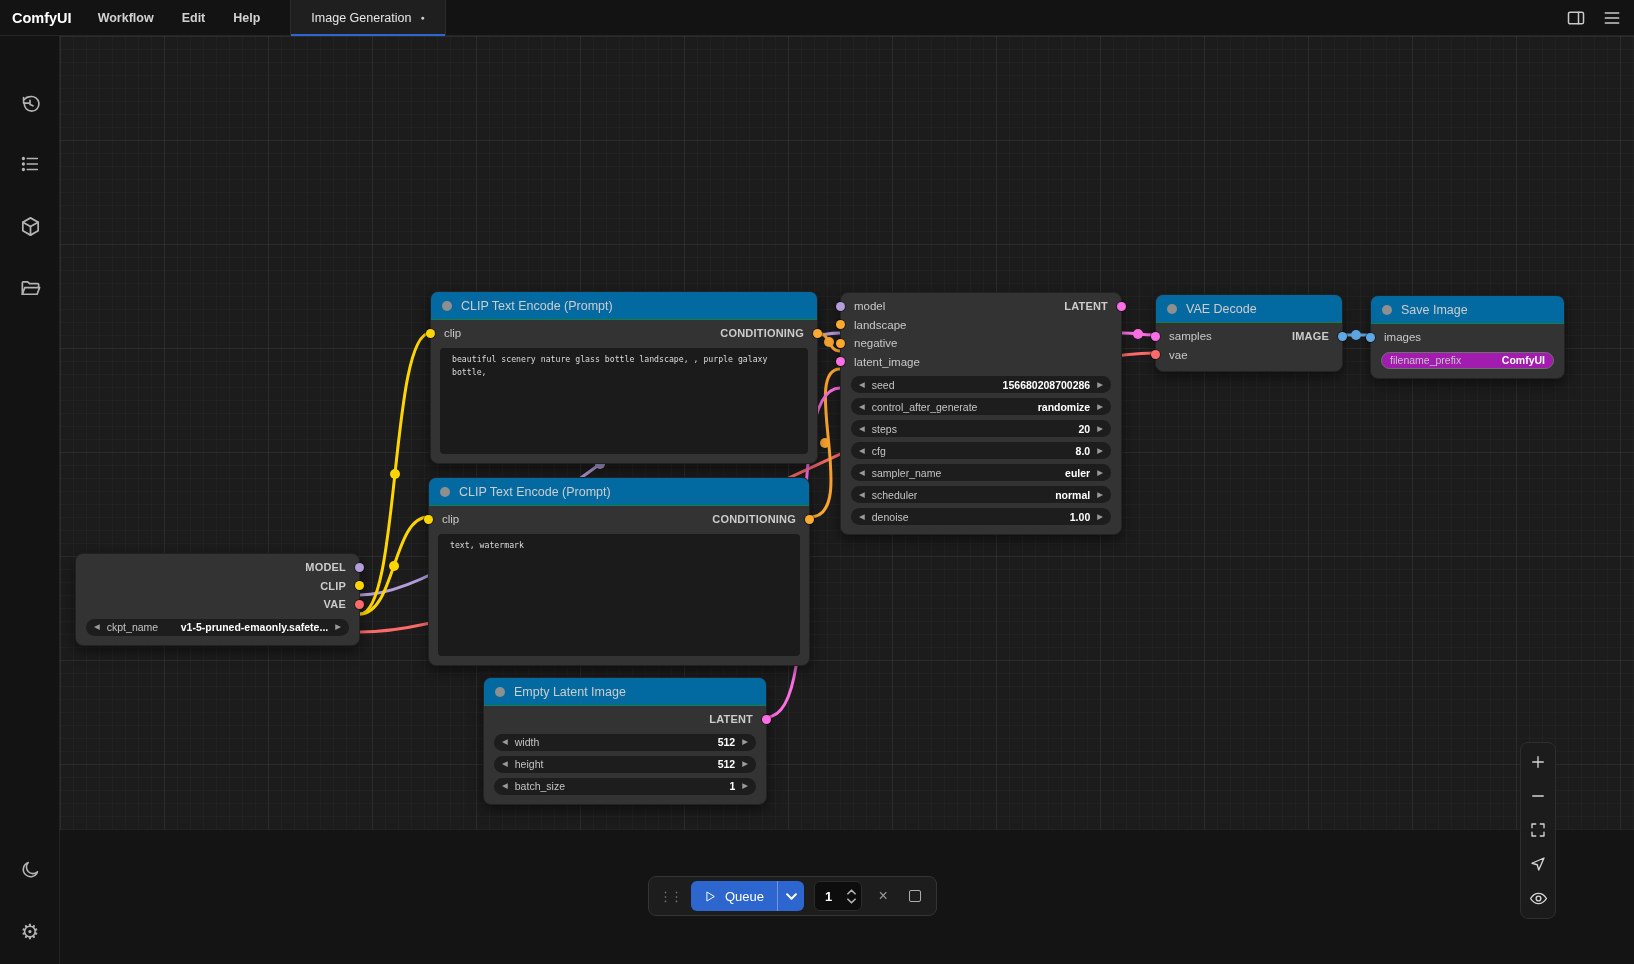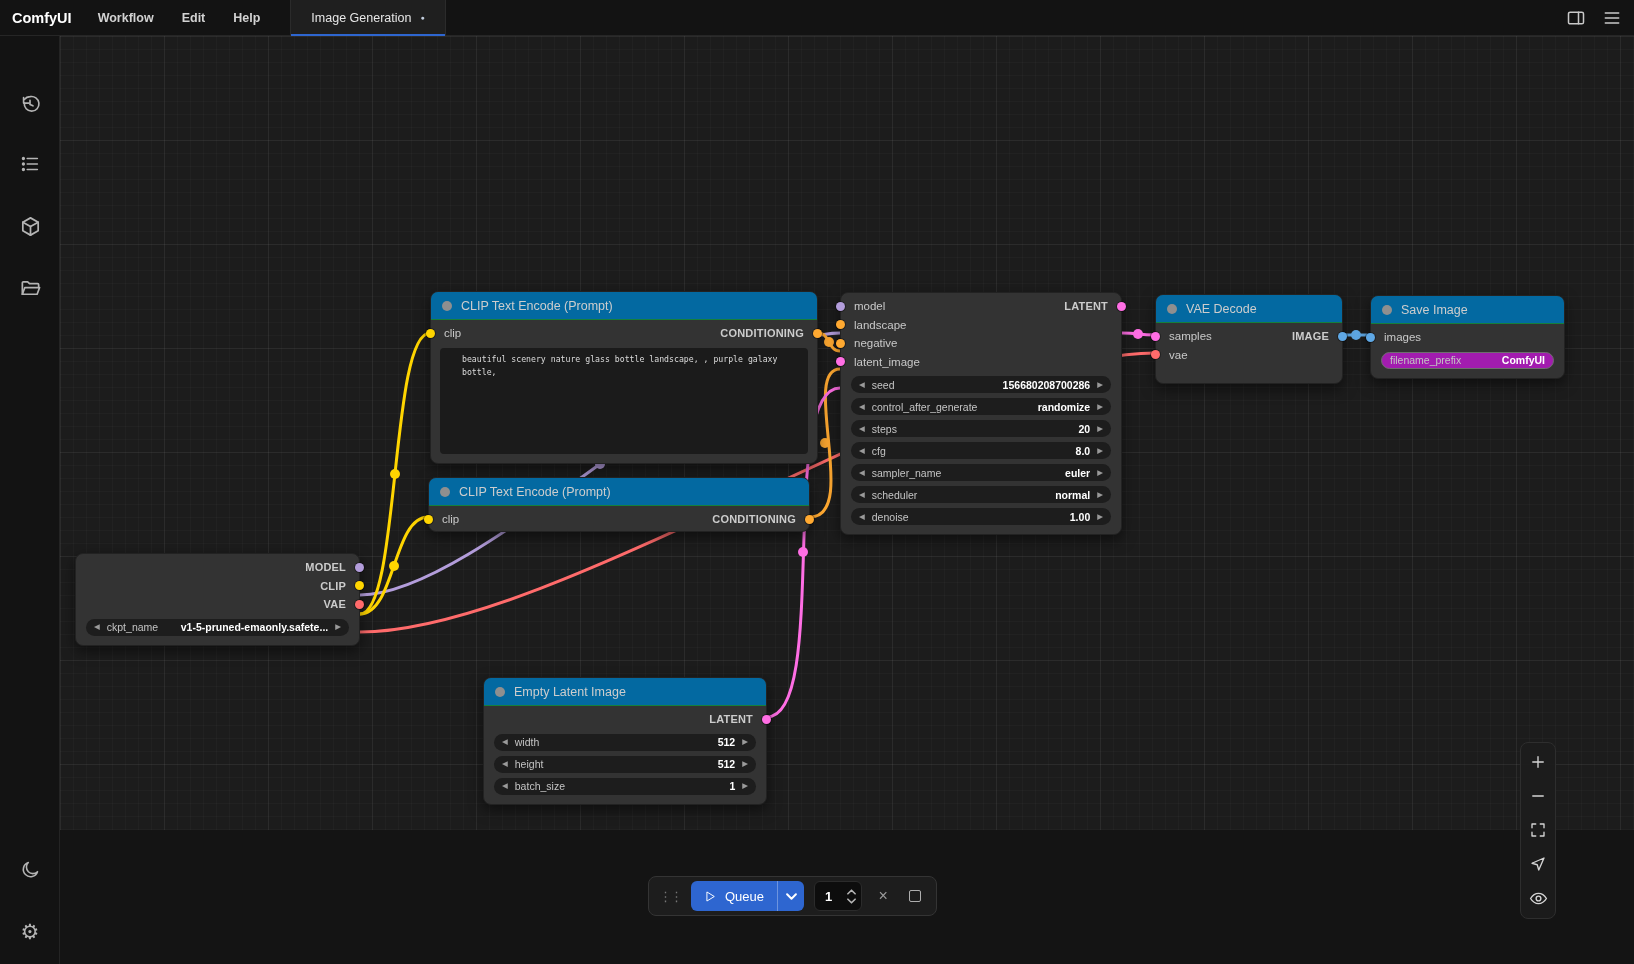--- a/index.html
+++ b/index.html
@@ -49,21 +49,21 @@
   .node-title { font-size:12.5px; color:#cdcdcd; white-space:nowrap; }
   .slots { padding:4px 0 2px; }
   .slot-row { position:relative; height:18.5px; display:flex; align-items:center;
               justify-content:space-between; padding:0 13px; font-size:11.5px; }
   .slot-row.out-only { justify-content:flex-end; }
   .slot-in-label { color:#c9c9c9; }
   .slot-out-label { color:#cccccc; font-weight:700; font-size:11px; letter-spacing:.2px; }
   .dot { position:absolute; top:50%; width:9px; height:9px; margin-top:-4.5px; border-radius:50%;
          background:var(--c,#888); box-shadow:0 0 0 1px rgba(0,0,0,.35); }
   .dot.in { left:-5px; } .dot.out { right:-5px; }
-  .prompt-box { margin:3px 9px 9px; background:#1b1b1b; border-radius:4px; padding:5px 22px;
+  .prompt-box { margin:3px 9px 9px; background:#1b1b1b; border-radius:4px; padding:5px 12px;
                 font-family:"DejaVu Sans Mono", monospace; font-size:8.2px; line-height:1.6;
                 color:#dcdcdc; overflow:hidden; }
   .widgets { display:flex; flex-direction:column; gap:5px; padding:3px 10px 9px; }
   .widget { height:17px; background:#1d1d1d; border-radius:9px; display:flex; align-items:center;
             gap:7px; padding:0 8px; font-size:10.5px; }
   .warr { color:#9a9a9a; font-size:7.5px; flex:none; line-height:1; }
   .wname { color:#c4c4c4; white-space:nowrap; }
   .wval { flex:1; text-align:right; color:#ffffff; font-weight:700; white-space:nowrap; }
   .widget.text-widget { background:#a21caf; border:1px solid #6e6e6e; }
 
@@ -227,20 +227,21 @@
       <span class="node-title">CLIP Text Encode (Prompt)</span>
     </div>
     <div class="slots">
       <div class="slot-row">
         <span class="dot in" style="--c: #ffd500;"></span>
         <span class="slot-in-label">clip</span>
         <span class="slot-out-label">CONDITIONING</span>
         <span class="dot out" style="--c: #ffa931;"></span>
       </div>
     </div>
+    <div class="prompt-box" style="height:122px">text, watermark</div>
   </div>
 
   <div class="node" style="left:75px; top:553px; width:285px;">
     <div class="slots">
       <div class="slot-row out-only">
         <span class="slot-out-label">MODEL</span>
         <span class="dot out" style="--c: #b39ddb;"></span>
       </div>
       <div class="slot-row out-only">
         <span class="slot-out-label">CLIP</span>
@@ -359,21 +360,21 @@
         <span class="warr">▶</span>
       </div>
     </div>
   </div>
 
   <div class="node" style="left:1155px; top:294px; width:188px;">
     <div class="node-header">
       <span class="collapse-dot"></span>
       <span class="node-title">VAE Decode</span>
     </div>
-    <div class="slots" style="padding-bottom:19px">
+    <div class="slots" style="padding-bottom:7px">
       <div class="slot-row">
         <span class="dot in" style="--c: #ff6ee4;"></span>
         <span class="slot-in-label">samples</span>
         <span class="slot-out-label">IMAGE</span>
         <span class="dot out" style="--c: #5fa8e5;"></span>
       </div>
       <div class="slot-row">
         <span class="dot in" style="--c: #ff6b6b;"></span>
         <span class="slot-in-label">vae</span>
       </div>

